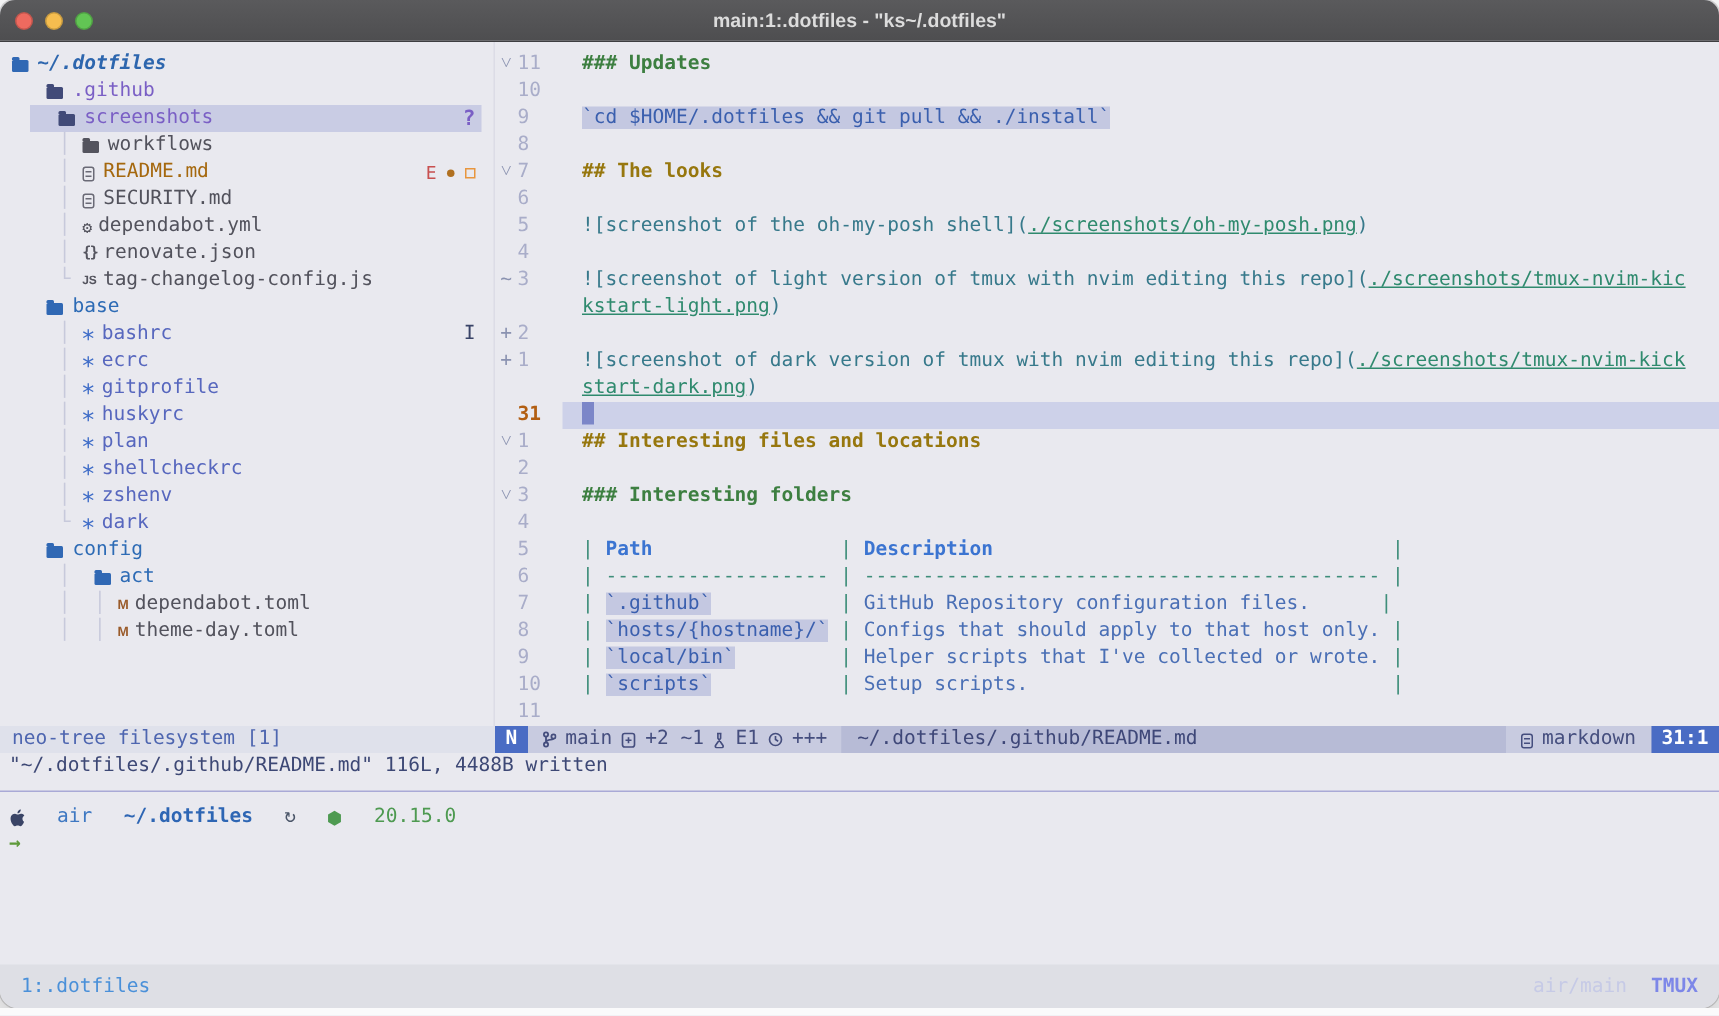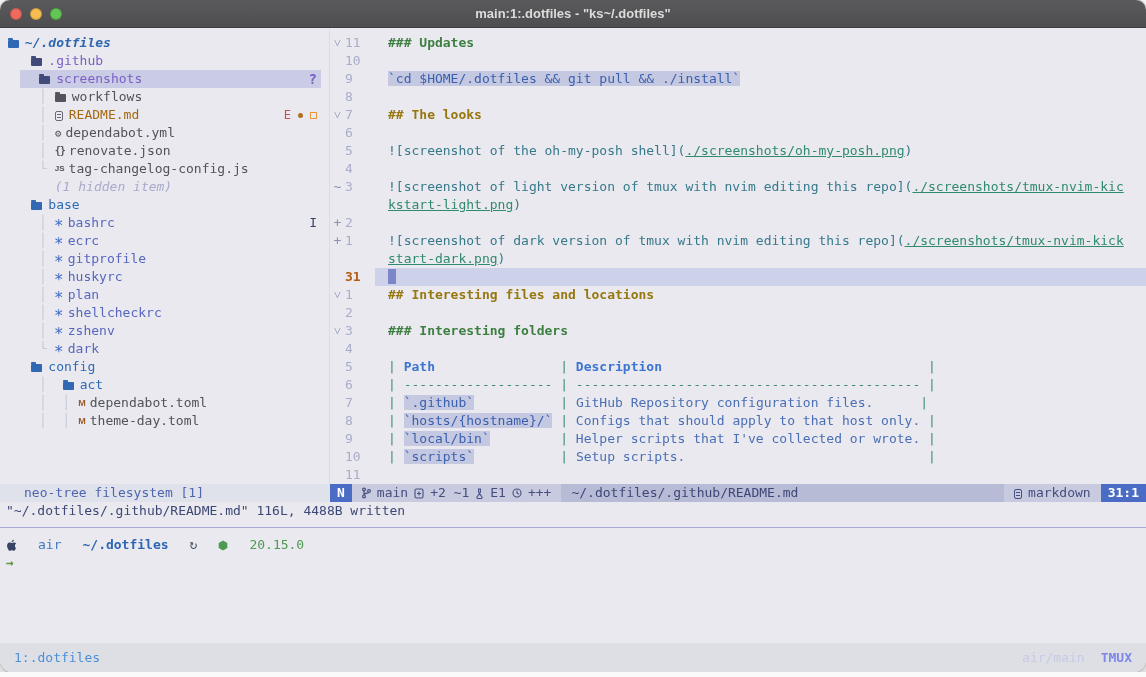--- a/index.html
+++ b/index.html
@@ -60,21 +60,21 @@
   .ltext{flex:1;overflow:hidden}
   .eline.curline .ltext,.eline.curline .lpad{background:var(--cursorline)}
   .cursor-block{display:inline-block;width:8px;height:15px;background:var(--cursor);vertical-align:-3px}
   .s-txt{color:var(--txt)}.s-link{color:var(--link);text-decoration:underline}
   .s-h2{color:var(--h2);font-weight:bold}.s-h3{color:var(--h3);font-weight:bold}
   .s-code{color:var(--code);background:var(--codebg)}
   .s-pipe{color:var(--pipe)}.s-dash{color:var(--pipe)}.s-desc{color:var(--desc)}
   .s-th{color:var(--th);font-weight:bold}.s-plain{color:var(--desc)}
   
   .statusrow{height:18px;flex:0 0 18px;display:flex;font-size:13px;line-height:18px}
-  .nt-status{width:330px;flex:0 0 330px;background:var(--ntbg);color:var(--nttx);padding-left:24px;white-space:pre}
+  .nt-status{width:330px;flex:0 0 330px;background:var(--ntbg);color:var(--nttx);padding-left:8px;white-space:pre}
   .lualine{flex:1;display:flex;background:var(--llCbg)}
   .ll-a{background:var(--llA);color:#fff;font-weight:bold;padding:0 7px}
   .ll-b{background:var(--llBbg);color:var(--llBtx);display:flex;align-items:center;gap:6px;padding:0 10px;white-space:pre}
   .ll-c{flex:1;background:var(--llCbg);color:var(--llCtx);padding:0 10px;white-space:pre}
   .ll-right{margin-left:auto;display:flex}
   .ll-icon{display:inline-flex;align-items:center}
   .ll-icon svg{display:block}
   .msgline{height:18px;flex:0 0 18px;font-size:13px;line-height:18px;color:var(--msg);padding-left:6px;white-space:pre;margin-bottom:7px}
   .pane-divider{height:1px;flex:0 0 1px;background:var(--divider)}
   
@@ -106,24 +106,24 @@
   </div>
 
   <div class="nvim">
     <div class="panes">
       <div class="sidebar" id="tree">
           <div class="row"><span class="guide"> </span><span class="ic ic-folder col-blue"></span><span class="lab-root">~/.dotfiles</span></div>
           <div class="row"><span class="guide">    </span><span class="ic ic-folder col-navy"></span><span class="lab-purple">.github</span></div>
           <div class="row selected"><span class="guide">     </span><span class="ic ic-folder col-navy"></span><span class="lab-purple">screenshots</span><span class="badges"><span class="b-q">?</span></span></div>
           <div class="row"><span class="guide">     │ </span><span class="ic ic-folder col-gray"></span><span class="lab-gray">workflows</span></div>
           <div class="row"><span class="guide">     │ </span><span class="ic ic-doc col-doc"></span><span class="lab-orange">README.md</span><span class="badges"><span class="b-e">E</span><span class="b-dot"></span><span class="b-sq"></span></span></div>
+          <div class="row"><span class="guide">     │ </span><span class="ic ic-doc col-doc"></span><span class="lab-gray">SECURITY.md</span></div>
           <div class="row"><span class="guide">     │ </span><span class="ic ic-gear">⚙</span><span class="lab-gray">dependabot.yml</span></div>
           <div class="row"><span class="guide">     │ </span><span class="ic ic-braces">{}</span><span class="lab-gray">renovate.json</span></div>
           <div class="row"><span class="guide">     └ </span><span class="ic ic-js">JS</span><span class="lab-gray">tag-changelog-config.js</span></div>
-          <div class="row"><span class="guide">       </span><span class="lab-hidden">(1 hidden item)</span></div>
           <div class="row"><span class="guide">    </span><span class="ic ic-folder col-blue"></span><span class="lab-blue">base</span></div>
           <div class="row"><span class="guide">     │ </span><span class="ic ic-star">*</span><span class="lab-slate">bashrc</span><span class="badges"><span class="b-i">I</span></span></div>
           <div class="row"><span class="guide">     │ </span><span class="ic ic-star">*</span><span class="lab-slate">ecrc</span></div>
           <div class="row"><span class="guide">     │ </span><span class="ic ic-star">*</span><span class="lab-slate">gitprofile</span></div>
           <div class="row"><span class="guide">     │ </span><span class="ic ic-star">*</span><span class="lab-slate">huskyrc</span></div>
           <div class="row"><span class="guide">     │ </span><span class="ic ic-star">*</span><span class="lab-slate">plan</span></div>
           <div class="row"><span class="guide">     │ </span><span class="ic ic-star">*</span><span class="lab-slate">shellcheckrc</span></div>
           <div class="row"><span class="guide">     │ </span><span class="ic ic-star">*</span><span class="lab-slate">zshenv</span></div>
           <div class="row"><span class="guide">     └ </span><span class="ic ic-star">*</span><span class="lab-slate">dark</span></div>
           <div class="row"><span class="guide">    </span><span class="ic ic-folder col-blue"></span><span class="lab-blue">config</span></div>

